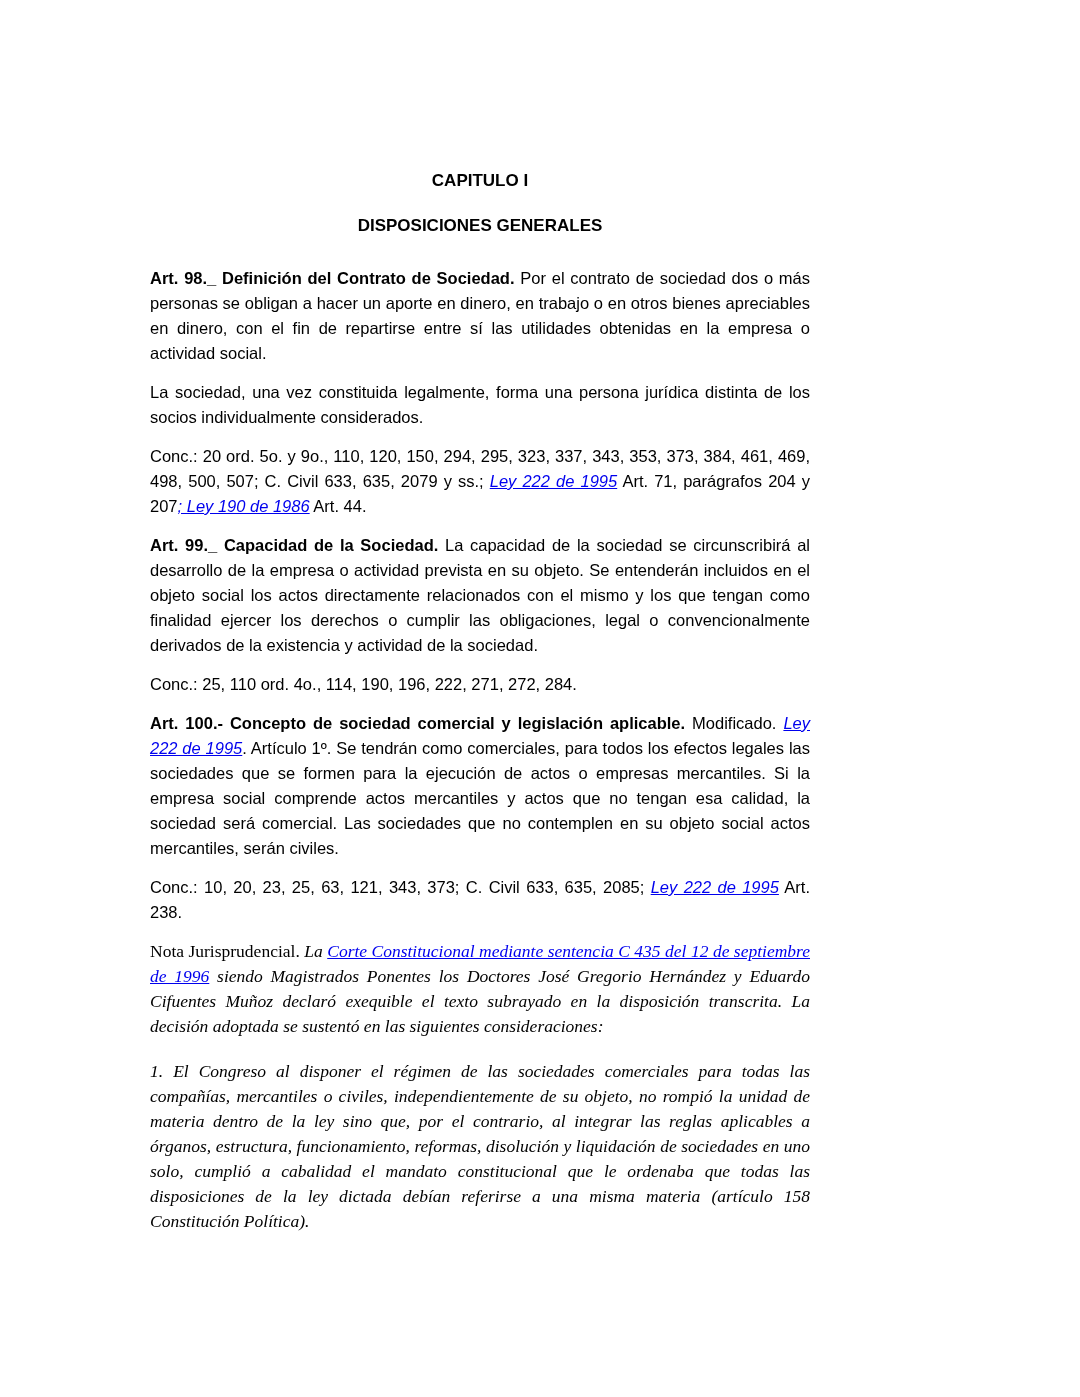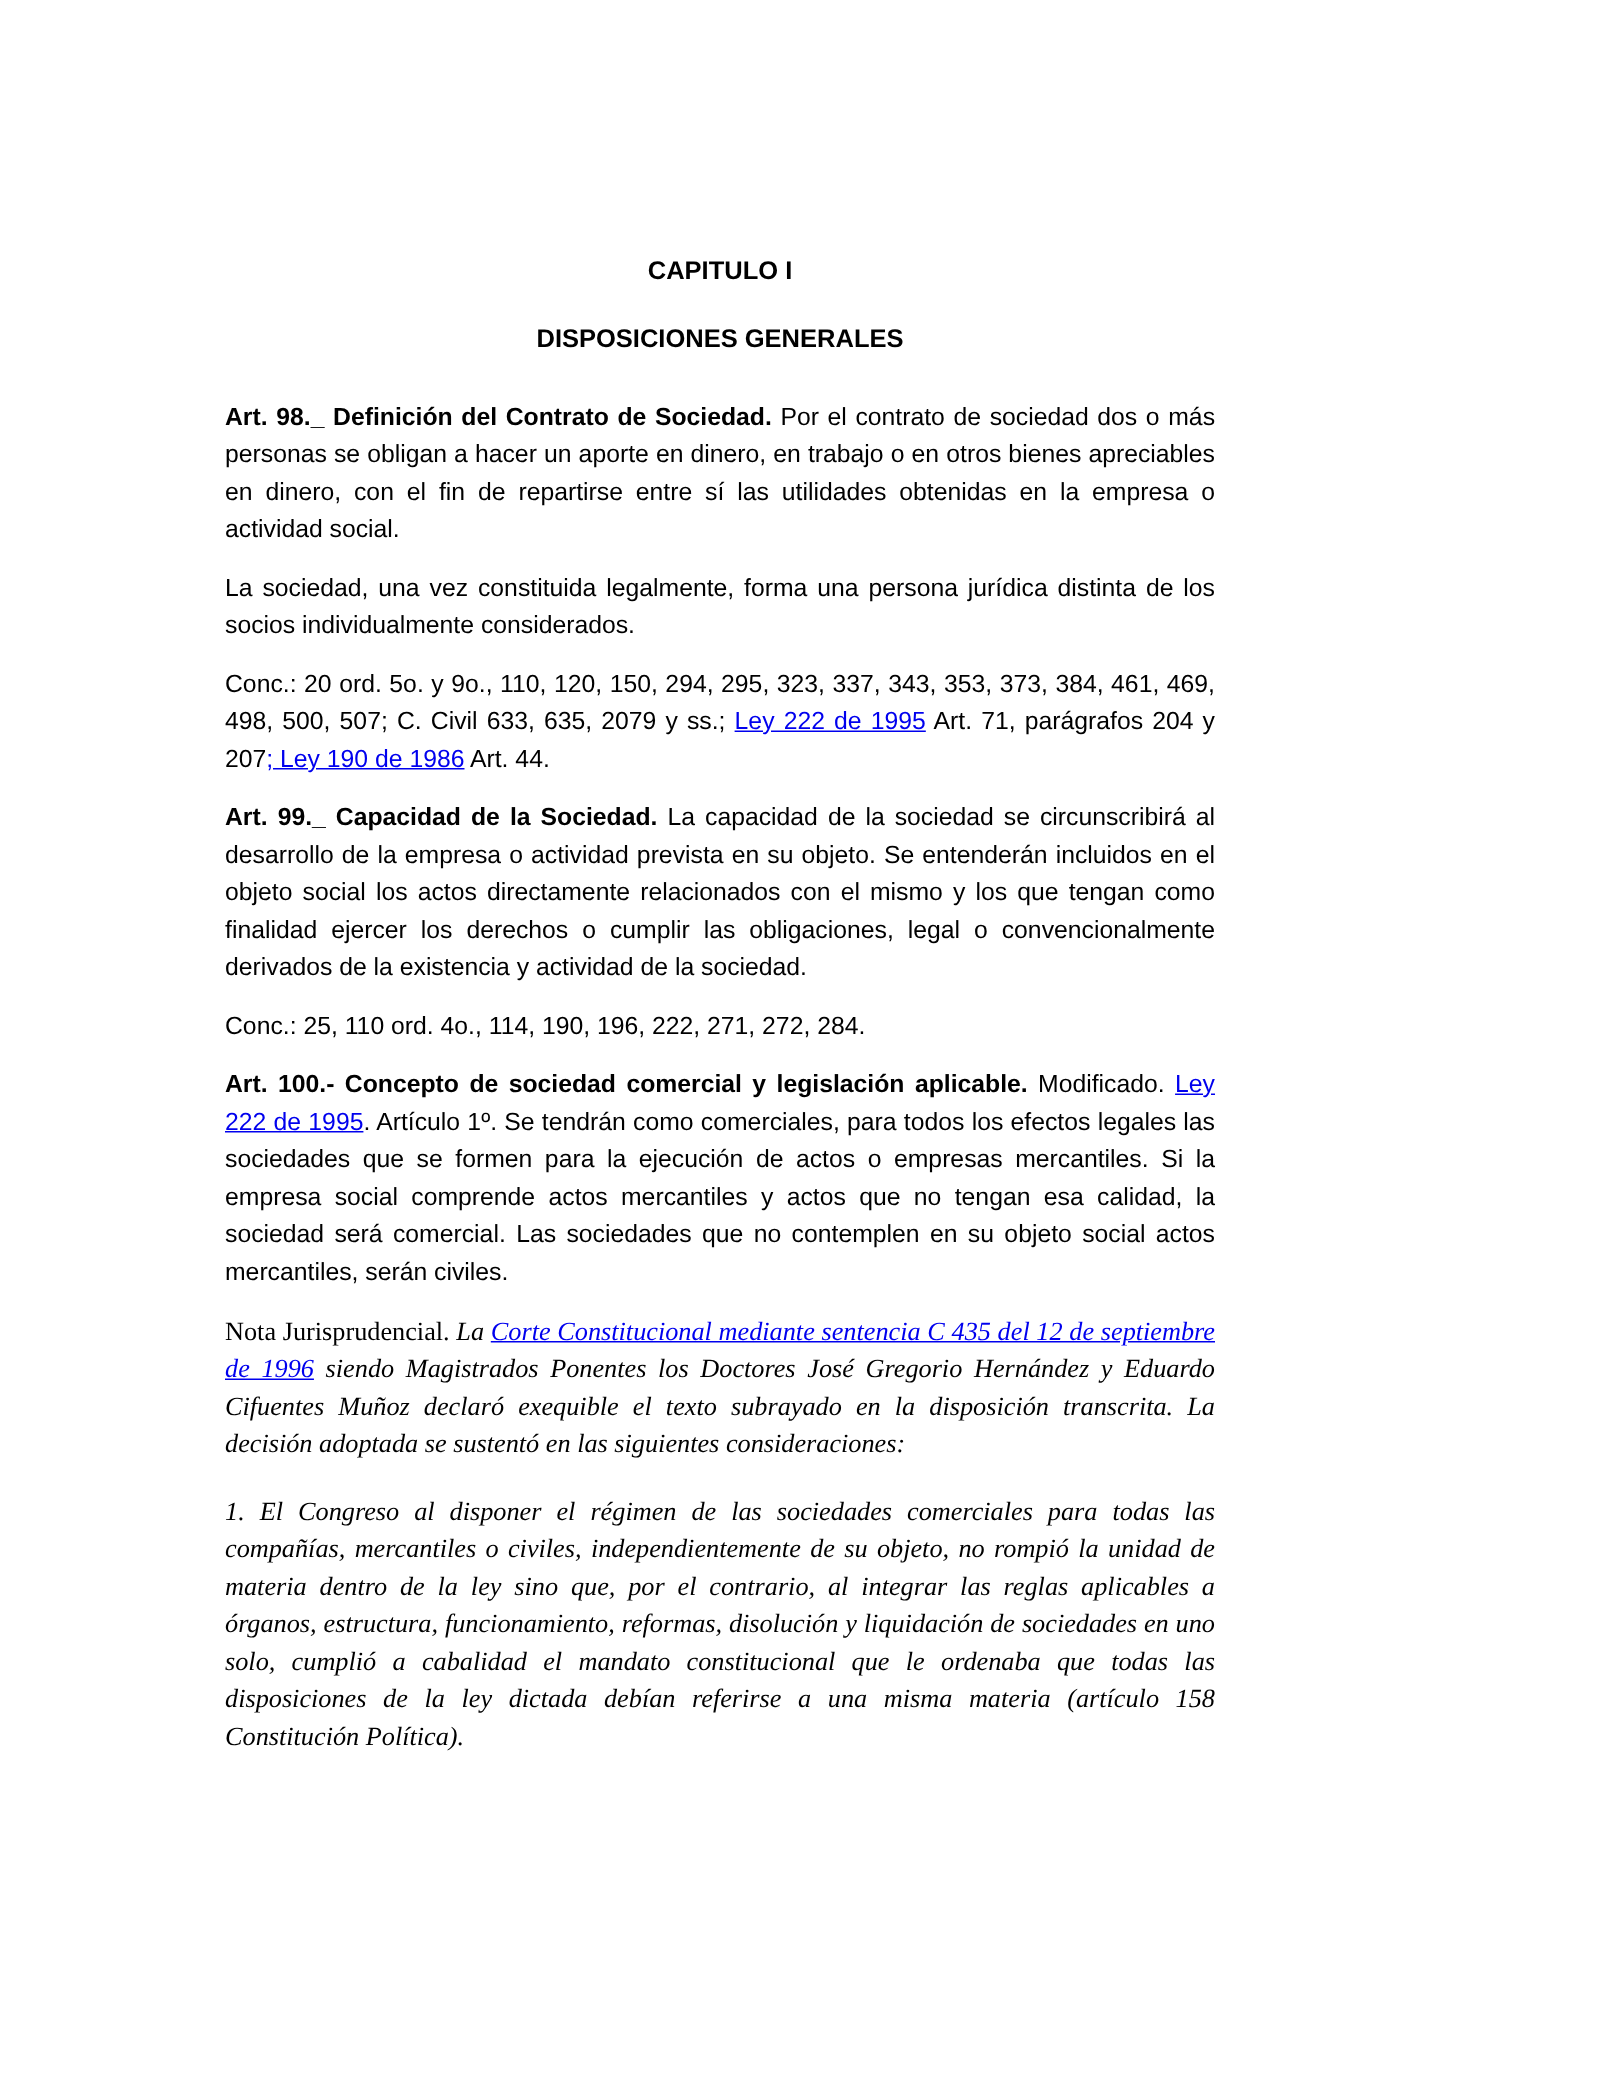--- a/index.html
+++ b/index.html
@@ -24,20 +24,21 @@
   }
   .center { text-align: center; }
   .bold { font-weight: 700; }
   .title-block { margin-bottom: 20px; font-size: 17px; }
   .subtitle-block { margin-bottom: 28px; font-size: 17px; }
   b { font-weight: 700; }
   .link {
     color: var(--link-color, #0000EE);
     text-decoration: underline;
     cursor: pointer;
+    font-style: italic;
   }
   .underline-para { text-decoration: underline; }
   .serif {
     font-family: "Liberation Serif", serif;
     font-size: 17.5px;
     font-style: italic;
     line-height: 25px;
     text-align: justify;
     margin-bottom: 20px;
   }
@@ -63,18 +64,19 @@
 
   <p class="para"><span>Conc.: 20 ord. 5o. y 9o., 110, 120, 150, 294, 295, 323, 337, 343, 353, 373, 384, 461, 469, 498, 500, 507; C. Civil 633, 635, 2079 y ss.; </span><a class="link" href="#">Ley 222 de 1995</a><span> Art. 71, parágrafos 204 y 207</span><a class="link" href="#">; Ley 190 de 1986</a><span> Art. 44.</span></p>
 
   <p class="para"><b>Art. 99._ Capacidad de la Sociedad.</b><span> La capacidad de la sociedad se circunscribirá al desarrollo de la empresa o actividad prevista en su objeto. Se entenderán incluidos en el objeto social los actos directamente relacionados con el mismo y los que tengan como finalidad ejercer los derechos o cumplir las obligaciones, legal o convencionalmente derivados de la existencia y actividad de la sociedad.</span></p>
 
   <p class="para">Conc.: 25, 110 ord. 4o., 114, 190, 196, 222, 271, 272, 284.</p>
 
   <p class="para"><b>Art. 100.- Concepto de sociedad comercial y legislación aplicable.</b><span> Modificado. </span><a class="link" href="#">Ley 222 de 1995</a><span>. Artículo 1º. Se tendrán como comerciales, para todos los efectos legales las sociedades que se formen para la ejecución de actos o empresas mercantiles. Si la empresa social comprende actos mercantiles y actos que no tengan esa calidad, la sociedad será comercial. Las sociedades que no contemplen en su objeto social actos mercantiles, serán civiles.</span></p>
 
 
+  <p class="para"><span>Conc.: 10, 20, 23, 25, 63, 121, 343, 373; C. Civil 633, 635, 2085; </span><a class="link" href="#">Ley 222 de 1995</a><span> Art. 238.</span></p>
 
   <p class="serif nota"><b class="nota-heading">Nota Jurisprudencial.</b><span> La </span><a class="link" href="#">Corte Constitucional mediante sentencia C 435 del 12 de septiembre de 1996</a><span> siendo Magistrados Ponentes los Doctores José Gregorio Hernández y Eduardo Cifuentes Muñoz declaró exequible el texto subrayado en la disposición transcrita. La decisión adoptada se sustentó en las siguientes consideraciones:</span></p>
 
   <p class="serif">1. El Congreso al disponer el régimen de las sociedades comerciales para todas las compañías, mercantiles o civiles, independientemente de su objeto, no rompió la unidad de materia dentro de la ley sino que, por el contrario, al integrar las reglas aplicables a órganos, estructura, funcionamiento, reformas, disolución y liquidación de sociedades en uno solo, cumplió a cabalidad el mandato constitucional que le ordenaba que todas las disposiciones de la ley dictada debían referirse a una misma materia (artículo 158 Constitución Política).</p>
 
 </div>
 
 </body></html>

